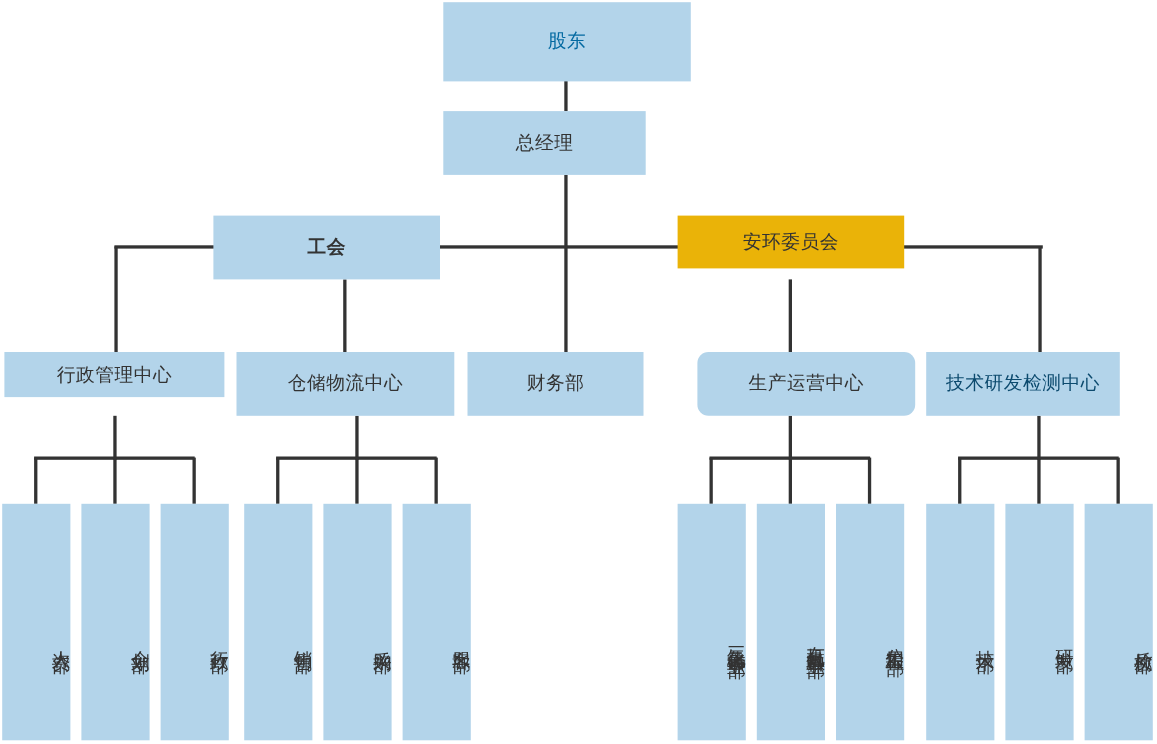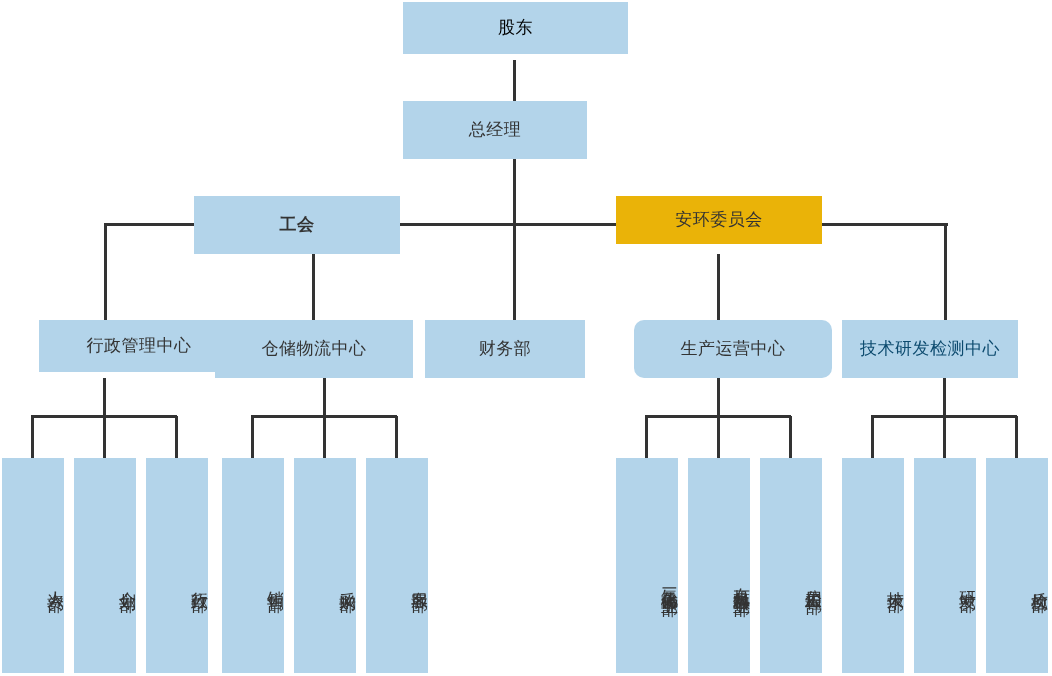--- a/index.html
+++ b/index.html
@@ -78,33 +78,33 @@
       <div class="connector v" style="left: 645px; top: 416px; height: 42px; background: rgb(51, 51, 51);"></div>
       <div class="connector v" style="left: 717px; top: 416px; height: 42px; background: rgb(51, 51, 51);"></div>
       <div class="connector v" style="left: 789px; top: 416px; height: 42px; background: rgb(51, 51, 51);"></div>
       <div class="connector v" style="left: 943px; top: 378px; height: 40px; background: rgb(51, 51, 51);"></div>
       <div class="connector h" style="left: 871px; top: 415px; width: 146px; background: rgb(51, 51, 51);"></div>
       <div class="connector v" style="left: 871px; top: 416px; height: 42px; background: rgb(51, 51, 51);"></div>
       <div class="connector v" style="left: 943px; top: 416px; height: 42px; background: rgb(51, 51, 51);"></div>
       <div class="connector v" style="left: 1015px; top: 416px; height: 42px; background: rgb(51, 51, 51);"></div>
     </div>
   <div id="node-layer">
-      <div class="node" style="left: 403px; top: 2px; width: 225px; height: 52px; background: rgb(179, 212, 234); color: #000000;">
+      <div class="node" style="left: 403px; top: 2px; width: 225px; height: 72px; background: rgb(179, 212, 234); color: #0369a1;">
         <span class="label">股东</span>
       </div>
       <div class="node" style="left: 403px; top: 101px; width: 184px; height: 58px; background: rgb(179, 212, 234); color: rgb(51, 51, 51);">
         <span class="label">总经理</span>
       </div>
       <div class="node" style="left: 194px; top: 196px; width: 206px; height: 58px; background: rgb(179, 212, 234); color: rgb(51, 51, 51); font-weight: bold;">
         <span class="label">工会</span>
       </div>
       <div class="node" style="left: 616px; top: 196px; width: 206px; height: 48px; background: #eab308; color: rgb(51, 51, 51);">
         <span class="label">安环委员会</span>
       </div>
-      <div class="node" style="left: 4px; top: 320px; width: 200px; height: 52px; background: rgb(179, 212, 234); color: rgb(51, 51, 51); margin-left: 35px;">
+      <div class="node" style="left: 4px; top: 320px; width: 200px; height: 41px; background: rgb(179, 212, 234); color: rgb(51, 51, 51);">
         <span class="label">行政管理中心</span>
       </div>
       <div class="node" style="left: 215px; top: 320px; width: 198px; height: 58px; background: rgb(179, 212, 234); color: rgb(51, 51, 51);">
         <span class="label">仓储物流中心</span>
       </div>
       <div class="node" style="left: 425px; top: 320px; width: 160px; height: 58px; background: rgb(179, 212, 234); color: rgb(51, 51, 51);">
         <span class="label">财务部</span>
       </div>
       <div class="node" style="left: 634px; top: 320px; width: 198px; height: 58px; background: rgb(179, 212, 234); color: rgb(51, 51, 51); border-radius: 10px;">
         <span class="label">生产运营中心</span>

